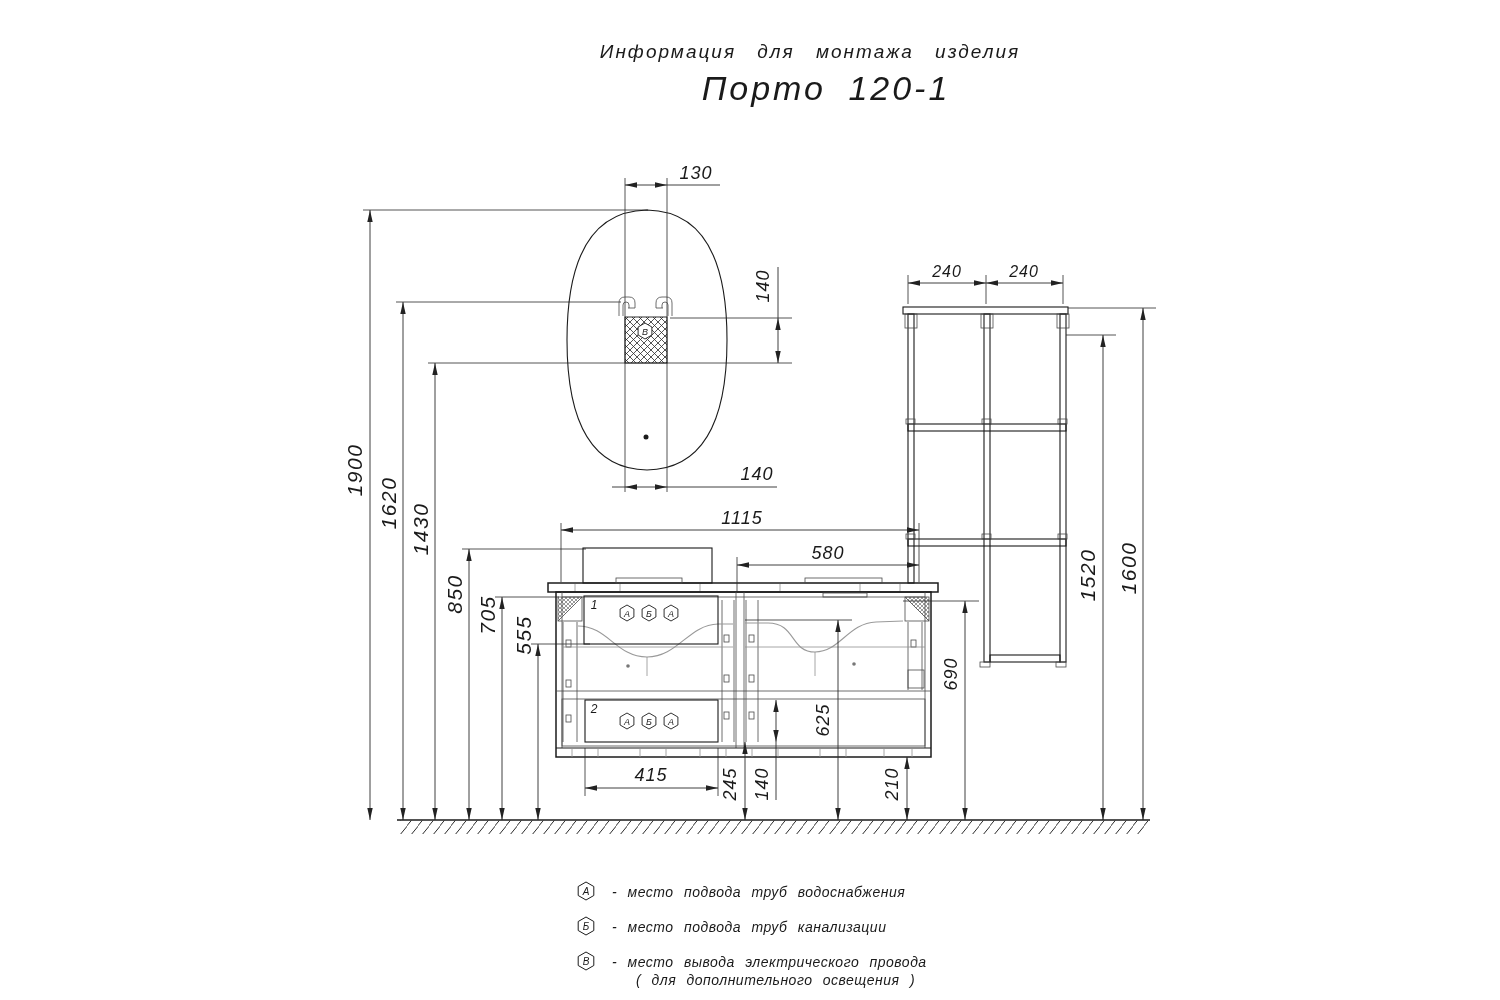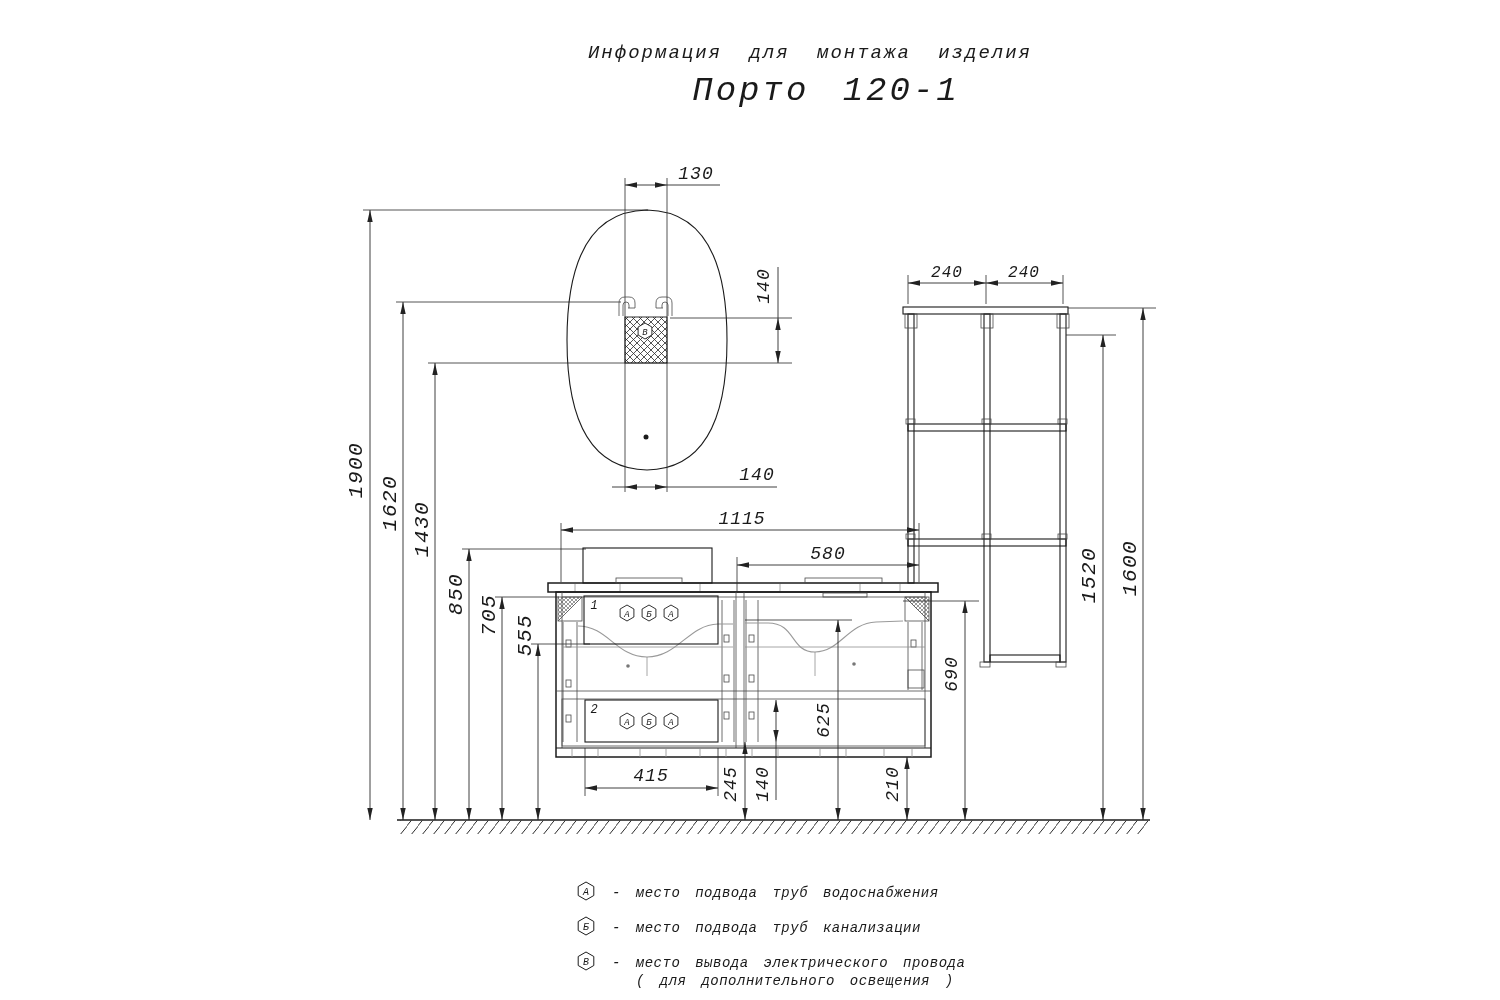--- a/index.html
+++ b/index.html
@@ -1,17 +1,17 @@
 <!DOCTYPE html>
 <html><head>
 <meta charset="utf-8">
 <style>
   html,body{margin:0;padding:0;background:#ffffff;}
   .stage{position:relative;width:1500px;height:1000px;background:#ffffff;overflow:hidden;
-         font-family:Liberation Mono, monospace;}
+         font-family:Liberation Sans, sans-serif;}
   svg{display:block}
   
   .obj{stroke:#1b1b1b;stroke-width:1.5;fill:none;}
   .obj2{stroke:#1b1b1b;stroke-width:1.1;fill:none;}
   .in{stroke:#4a4a4a;stroke-width:0.8;fill:none;}
   .lt{stroke:#8f8f8f;stroke-width:0.8;fill:none;}
   .wave{stroke:#9a9a9a;stroke-width:1.1;fill:none;}
   .dim{stroke:#2a2a2a;stroke-width:0.9;fill:none;}
   .ext{stroke:#2a2a2a;stroke-width:0.8;fill:none;}
   

